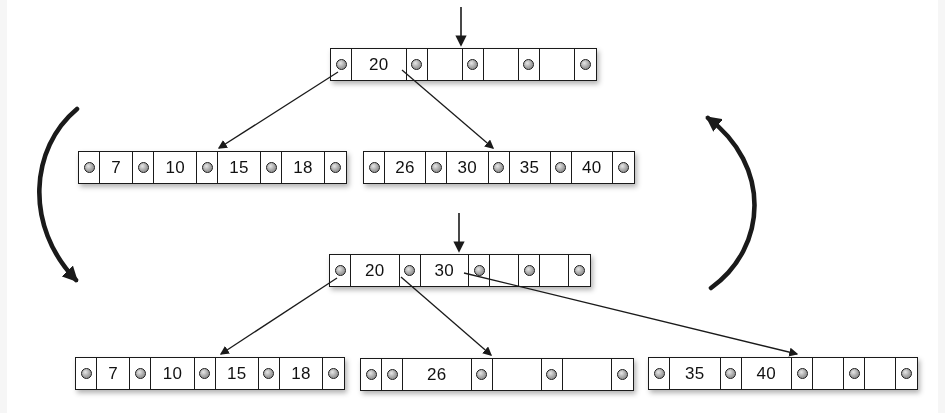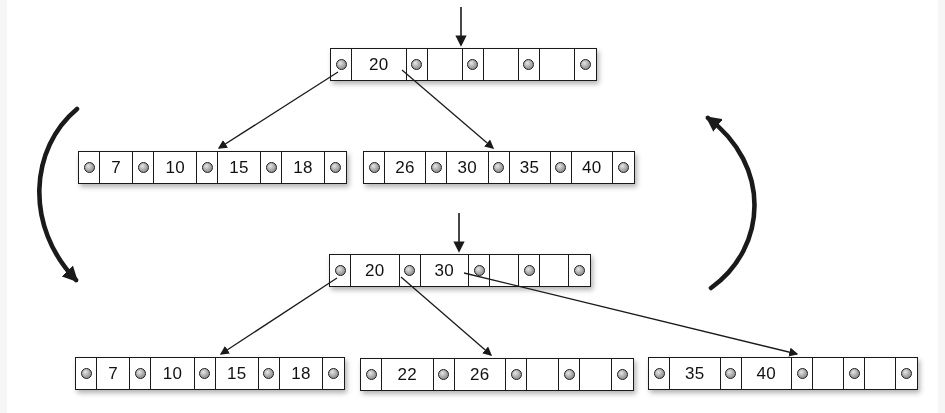--- a/index.html
+++ b/index.html
@@ -154,21 +154,20 @@
       </span>
       <span class="key">18</span>
       <span class="ptr">
         <i class="dot"></i>
       </span>
     </div>
   <div class="bnode" style="left: 360px; top: 358px; width: 274px; height: 33px;">
       <span class="ptr">
         <i class="dot"></i>
       </span>
-      <span class="key">22</span>
       <span class="ptr">
         <i class="dot"></i>
       </span>
       <span class="key">26</span>
       <span class="ptr">
         <i class="dot"></i>
       </span>
       <span class="key"></span>
       <span class="ptr">
         <i class="dot"></i>

